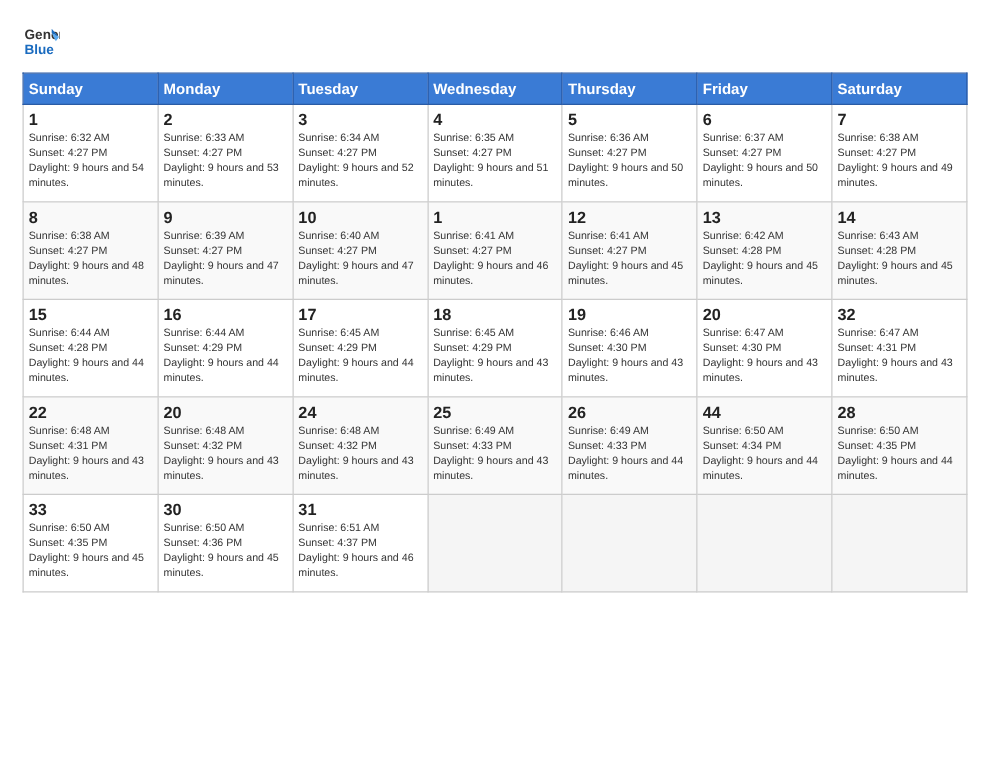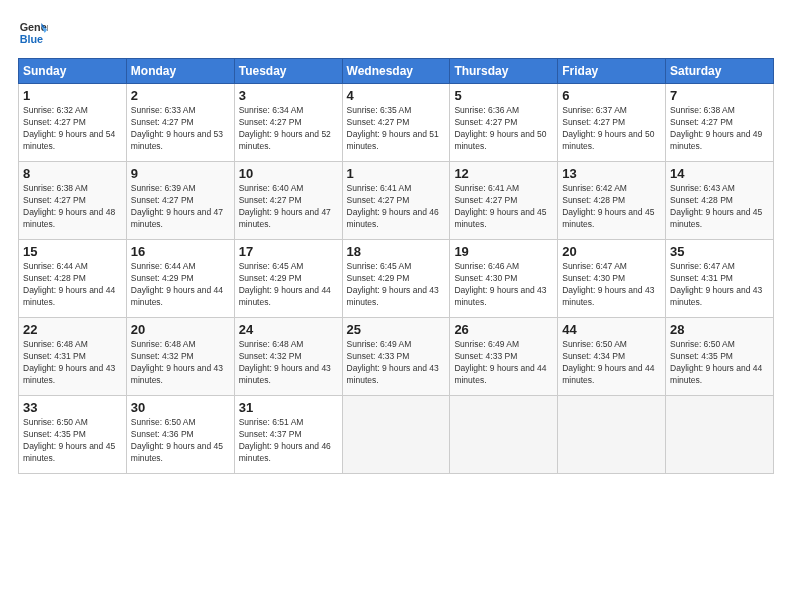--- a/index.html
+++ b/index.html
@@ -201,21 +201,21 @@
       </td>
           <td>
         <span class="day-num">19</span>
         <span class="day-detail">Sunrise: 6:46 AM<br>Sunset: 4:30 PM<br>Daylight: 9 hours and 43 minutes.</span>
       </td>
           <td>
         <span class="day-num">20</span>
         <span class="day-detail">Sunrise: 6:47 AM<br>Sunset: 4:30 PM<br>Daylight: 9 hours and 43 minutes.</span>
       </td>
           <td>
-        <span class="day-num">35</span>
+        <span class="day-num">32</span>
         <span class="day-detail">Sunrise: 6:47 AM<br>Sunset: 4:31 PM<br>Daylight: 9 hours and 43 minutes.</span>
       </td>
         </tr>
         <tr class="row-odd">
           <td>
         <span class="day-num">22</span>
         <span class="day-detail">Sunrise: 6:48 AM<br>Sunset: 4:31 PM<br>Daylight: 9 hours and 43 minutes.</span>
       </td>
           <td>
         <span class="day-num">20</span>

